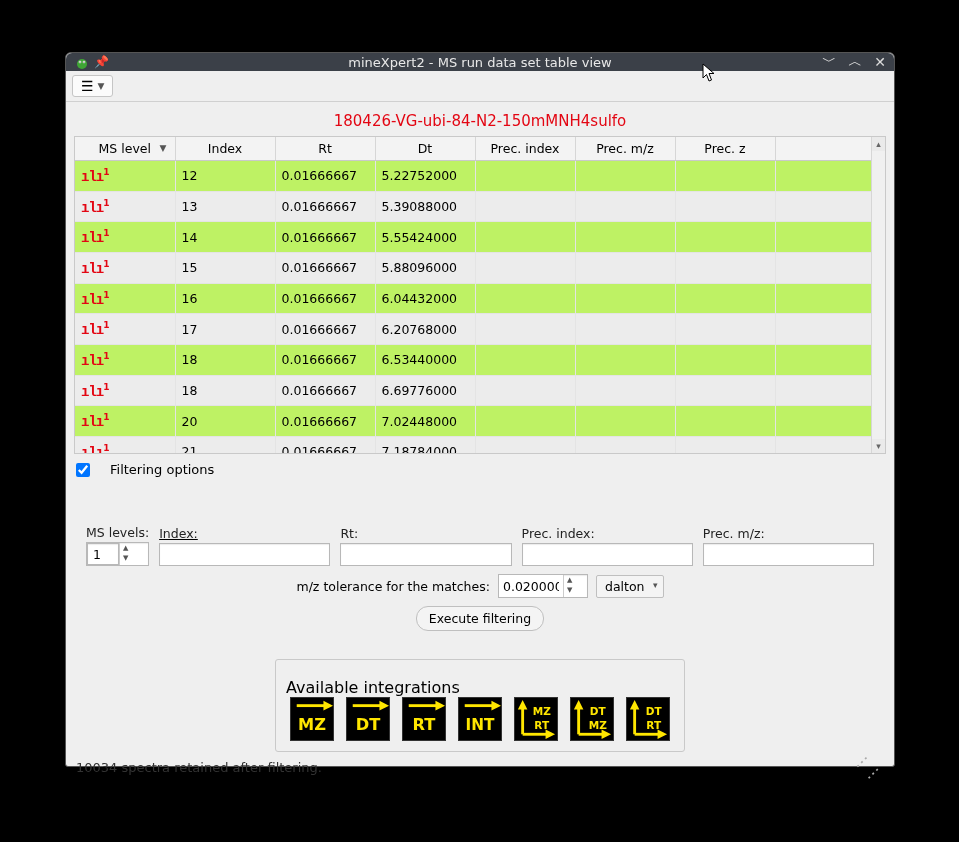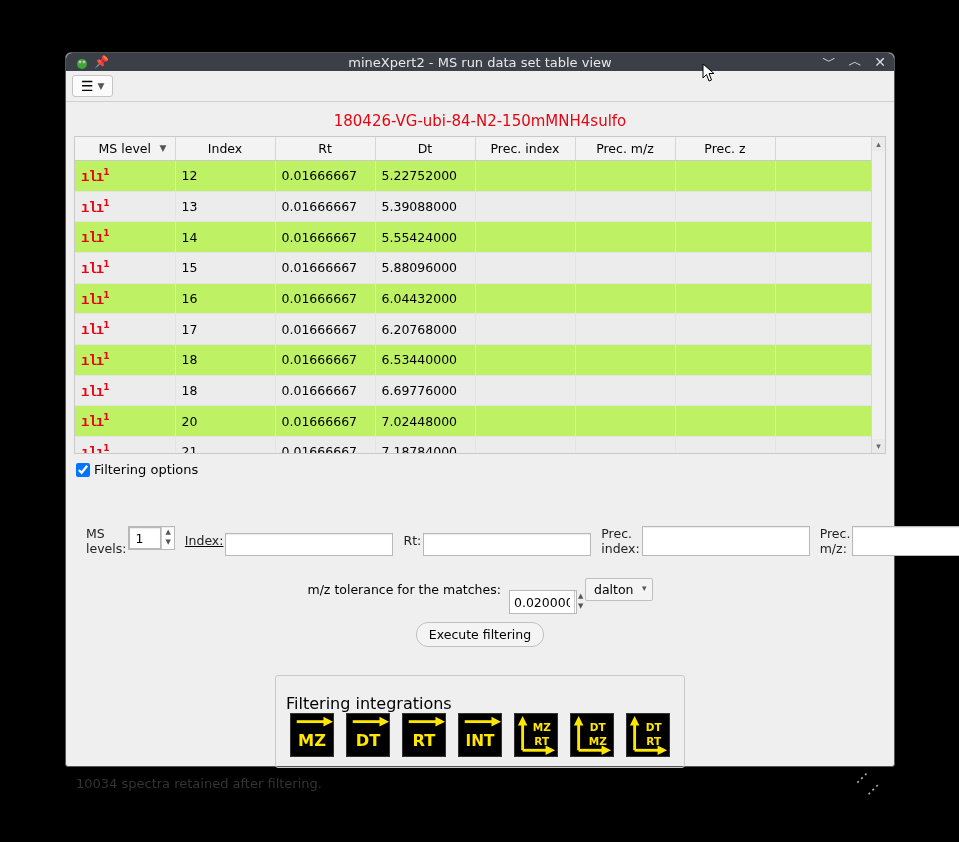--- a/index.html
+++ b/index.html
@@ -50,28 +50,28 @@
     border-left:1px solid #d6d6d6; }
   .table-scroll .up,.table-scroll .down{
     height:14px; text-align:center; font-size:9px; color:#666; line-height:14px; background:#eaeaea;
   }
   .table-scroll .down{ position:absolute; bottom:0; width:100%; }
   .table-body { height:292px; overflow:hidden; }
   col.c-icon{width:100px;} col.c-idx{width:100px;} col.c-rt{width:100px;}
   col.c-dt{width:100px;} col.c-pi{width:100px;} col.c-pm{width:100px;}
   col.c-pz{width:100px;} col.c-pad{width:auto;}
 
-  .filter-chk { margin:8px 10px 4px; font-size:13px; display:flex; align-items:center; gap:4px; }
+  .filter-chk { margin:8px 10px 4px; font-size:13px; display:flex; align-items:center; gap:20px; }
   .filter-chk input { width:14px; height:14px; }
 
   .filter-panel {
     margin:0 10px 8px; padding:12px 10px 10px; display:flex; flex-direction:column; gap:8px;
   }
   .filter-row { display:flex; gap:10px; align-items:flex-end; }
-  .fld { display:flex; flex-direction:row; gap:2px; font-size:12.5px; }
+  .fld { display:flex; flex-direction:column; gap:2px; font-size:12.5px; }
   .fld input[type=text]{
     border:1px solid #b8b8b8; padding:3px 5px; font-size:12.5px; background:#fff; box-shadow:inset 0 1px 1px rgba(0,0,0,.08);
   }
   .fld label{ color:#222; }
   .spinner {
     display:flex; border:1px solid #b8b8b8; background:#fff; box-shadow:inset 0 1px 1px rgba(0,0,0,.08);
     align-items:stretch; height:24px;
   }
   .spinner input{ border:0; width:32px; padding:0 4px; font-size:12.5px; }
   .spinner .arrows{ display:flex; flex-direction:column; border-left:1px solid #ccc; }
@@ -321,35 +321,35 @@
       </div>
       <div class="fld" style="flex:1;">
         <label>Prec. m/z:</label>
         <input type="text" value="" style="">
       </div>
 
     </div>
 
     <div class="tol-row">
       <span>m/z tolerance for the matches:</span>
-      <div class="spinner" style="width:68px;margin-top:26px;">
+      <div class="spinner" style="width:90px;">
         <input type="text" style="width: 64px;" value="0.020000">
         <div class="arrows">
             <span>▲</span>
             <span>▼</span>
           </div>
       </div>
       <div class="combo">dalton</div>
     </div>
 
     <button class="exec-btn">Execute filtering</button>
   </div>
 
   <div class="integ-group">
-    <span class="legend">Filtering integrations</span>
+    <span class="legend">Available integrations</span>
     <div class="integ-row" id="integ-row">
         <div class="integ">
           <svg viewBox="0 0 44 44">
             <line x1="6" y1="8" x2="38" y2="8" stroke="#ffe600" stroke-width="3"></line>
             <polygon points="34,3 44,8 34,13" fill="#ffe600"></polygon>
             <text x="22" y="34" fill="#ffe600" font-size="17" font-weight="bold" text-anchor="middle" font-family="sans-serif">MZ</text>
           </svg>
         </div>
         <div class="integ">
           <svg viewBox="0 0 44 44">

